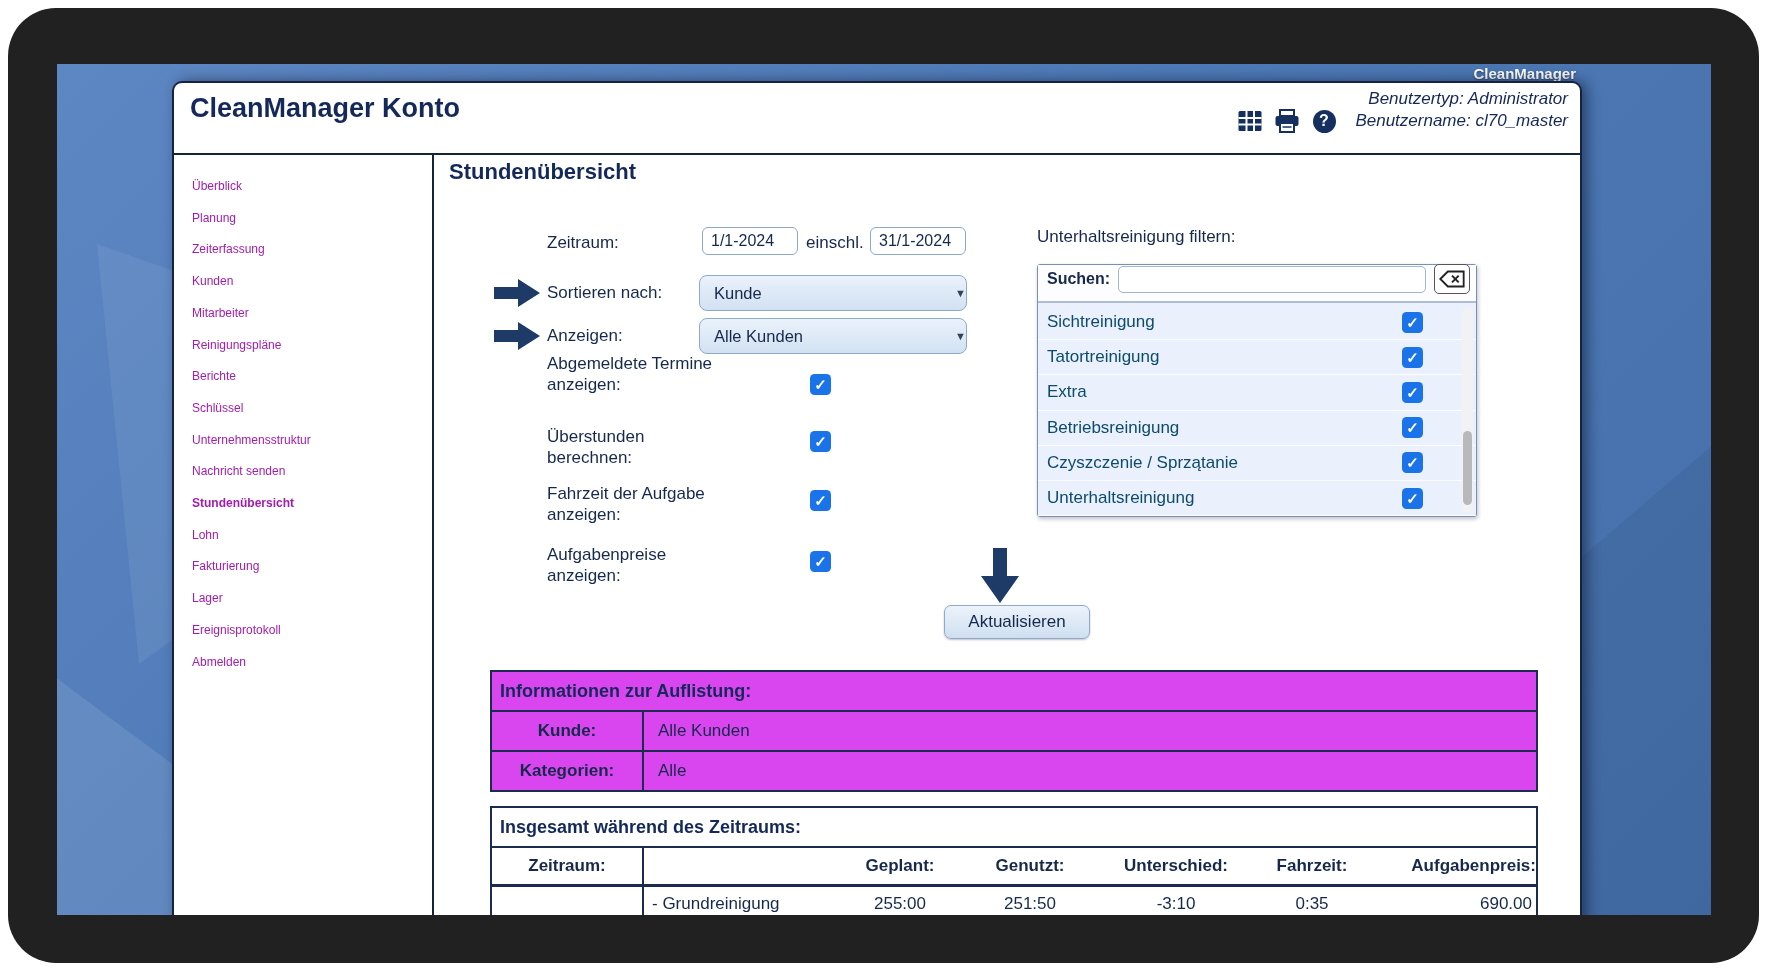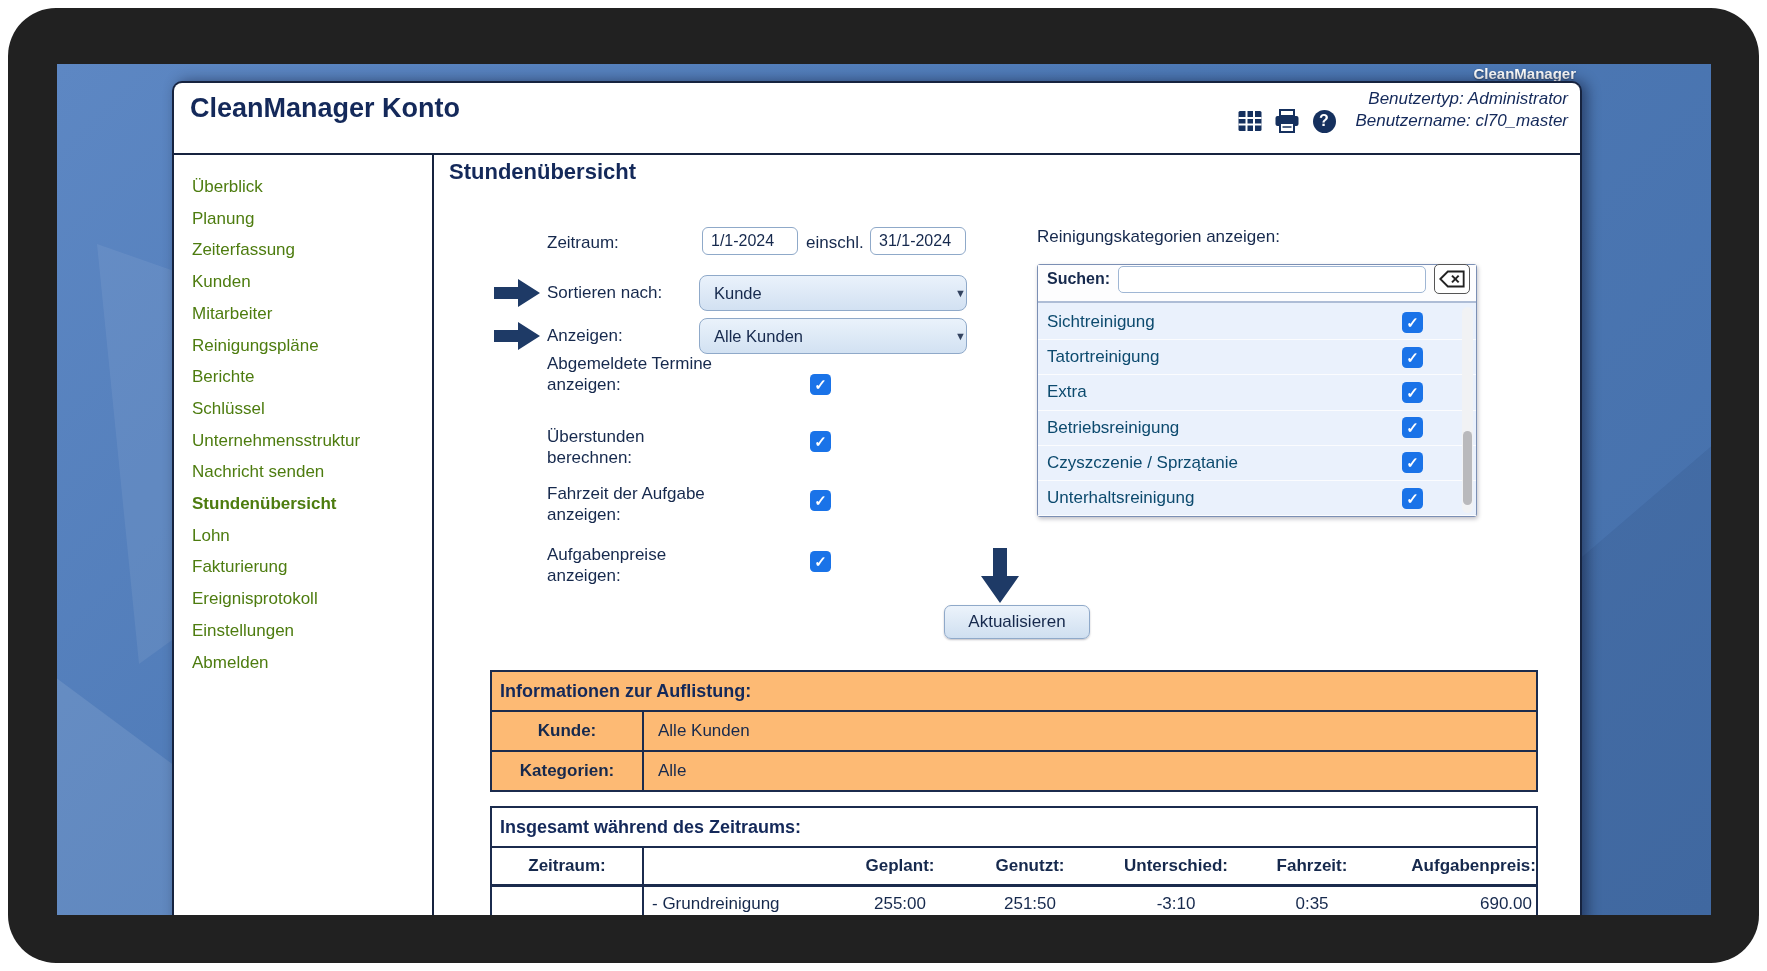--- a/index.html
+++ b/index.html
@@ -11,21 +11,21 @@
   .wp-shape3{position:absolute;right:-60px;bottom:-80px;width:700px;height:600px;background:rgba(10,20,60,0.08);clip-path:polygon(100% 0,100% 100%,0 100%);}
   .brand{position:absolute;top:1px;right:135px;font-size:15px;font-weight:bold;color:#ffffff;text-shadow:0 1px 2px rgba(0,0,0,.45);}
   .window{position:absolute;left:115px;top:17px;width:1406px;bottom:-12px;background:#ffffff;border:2px solid #16233f;border-bottom:none;border-radius:10px 10px 0 0;box-shadow:5px 0 14px rgba(0,0,20,.45);}
   .win-header{position:absolute;left:0;top:0;right:0;height:70px;border-bottom:2px solid #16233f;}
   .win-title{position:absolute;left:16px;top:10px;font-size:27px;font-weight:bold;color:#14295a;margin:0;}
   .header-icons{position:absolute;left:1063px;top:25px;display:flex;gap:11px;align-items:center;}
   .hicon{width:26px;height:26px;display:flex;align-items:center;justify-content:center;cursor:pointer;}
   .help-circle{width:23px;height:23px;border-radius:50%;background:#15305e;color:#fff;font-weight:bold;font-size:16px;display:flex;align-items:center;justify-content:center;}
   .user-info{position:absolute;right:12px;top:5px;text-align:right;font-style:italic;font-size:17px;line-height:22px;color:#14295a;}
   .sidebar{position:absolute;left:0;top:72px;width:258px;bottom:0;padding:16px 0 0 18px;box-sizing:border-box;}
-  .side-item{display:block;font-size:17px;line-height:31.7px;color:#4d7c0f;text-decoration:none;cursor:pointer;white-space:nowrap;}
+  .side-item{display:block;font-size:12px;line-height:31.7px;color:#a21caf;text-decoration:none;cursor:pointer;white-space:nowrap;}
   .side-item.active{font-weight:bold;}
   .vrule{position:absolute;left:258px;top:72px;width:2px;bottom:0;background:#16233f;}
   .main{position:absolute;left:260px;top:72px;right:0;bottom:0;}
   .page-title{position:absolute;left:15px;top:4px;font-size:22px;font-weight:bold;color:#14295a;margin:0;}
   .flabel{position:absolute;font-size:17px;color:#16294d;}
   .tinput{position:absolute;height:28px;width:96px;border:1px solid #8fa9c9;border-radius:6px;font-family:"Liberation Sans",sans-serif;font-size:16px;color:#16294d;padding:0 8px;box-sizing:border-box;background:#fff;}
   .dropdown{position:absolute;width:268px;height:36px;background:linear-gradient(#eaf2fb,#d2e1f2);border:1px solid #8fa9c9;border-radius:8px;box-sizing:border-box;display:flex;align-items:center;justify-content:space-between;padding:0 0 0 14px;font-size:16.5px;color:#16294d;cursor:pointer;}
   .caret{font-size:11px;color:#33435f;}
   .arrow-icon{position:absolute;width:46px;height:32px;}
   .cb{width:21px;height:21px;background:#1a73e8;border-radius:4.5px;color:#fff;font-size:15px;font-weight:bold;display:flex;align-items:center;justify-content:center;cursor:pointer;line-height:1;}
@@ -37,21 +37,21 @@
   .filter-search .slabel{font-size:16px;font-weight:bold;color:#16294d;margin-right:8px;}
   .search-input{flex:1;height:27px;border:1px solid #9fb6d4;border-radius:5px;font-family:"Liberation Sans",sans-serif;font-size:15px;padding:0 8px;box-sizing:border-box;margin-right:8px;}
   .clear-btn{width:34px;height:28px;border:1.5px solid #555;border-radius:5px;background:#fff;display:flex;align-items:center;justify-content:center;cursor:pointer;flex:0 0 auto;}
   .filter-list{position:absolute;left:0;top:40px;right:0;bottom:0;}
   .filter-row{height:35.2px;display:flex;align-items:center;justify-content:space-between;padding:0 53px 0 9px;border-bottom:1.5px solid #fbfcfe;box-sizing:border-box;}
   .filter-row .cat-label{font-size:17px;color:#0c4a6e;text-align:right;}
   .fscrollbar{position:absolute;right:3px;top:42px;bottom:3px;width:11px;background:#f1f2f4;border-radius:6px;}
   .fthumb{position:absolute;left:1px;right:1px;top:60%;height:36%;background:#b9b9bc;border-radius:6px;cursor:grab;}
   .down-arrow{position:absolute;left:545px;top:393px;width:42px;height:57px;}
   .update-btn{position:absolute;left:510px;top:450px;width:146px;height:34px;background:linear-gradient(#ecf3fb,#cfdff0);border:1px solid #8fa9c9;border-radius:7px;font-family:"Liberation Sans",sans-serif;font-size:17px;color:#16294d;cursor:pointer;box-shadow:0 1px 2px rgba(0,0,30,.25);}
-  .info-table{position:absolute;left:56px;top:515px;width:1044px;border:2px solid #1b2b4d;background:#fdba74;}
+  .info-table{position:absolute;left:56px;top:515px;width:1044px;border:2px solid #1b2b4d;background:#d946ef;}
   .t-title{height:38px;display:flex;align-items:center;padding-left:8px;font-size:18px;font-weight:bold;color:#14295a;border-bottom:2px solid #1b2b4d;}
   .info-row{display:flex;height:38px;border-bottom:2px solid #1b2b4d;}
   .info-row:last-child{border-bottom:none;}
   .info-row .ilabel{width:152px;border-right:2px solid #1b2b4d;display:flex;align-items:center;justify-content:center;font-weight:bold;font-size:17px;box-sizing:border-box;}
   .info-row .ivalue{flex:1;display:flex;align-items:center;padding-left:14px;font-size:17px;}
   .totals-table{position:absolute;left:56px;top:651px;width:1044px;border:2px solid #1b2b4d;background:#fff;}
   .tot-head,.tot-row{display:flex;}
   .tot-head{height:36px;border-bottom:3px solid #1b2b4d;}
   .tot-row{height:34px;}
   .tcell{display:flex;align-items:center;justify-content:center;font-size:17px;box-sizing:border-box;}
@@ -114,22 +114,22 @@
       <a class="side-item">Kunden</a>
       <a class="side-item">Mitarbeiter</a>
       <a class="side-item">Reinigungspläne</a>
       <a class="side-item">Berichte</a>
       <a class="side-item">Schlüssel</a>
       <a class="side-item">Unternehmensstruktur</a>
       <a class="side-item">Nachricht senden</a>
       <a class="side-item active">Stundenübersicht</a>
       <a class="side-item">Lohn</a>
       <a class="side-item">Fakturierung</a>
+      <a class="side-item">Lager</a>
       <a class="side-item">Ereignisprotokoll</a>
-      <a class="side-item">Einstellungen</a>
       <a class="side-item">Abmelden</a>
     </nav>
     <div class="vrule"></div>
 
     <div class="main">
       <h2 class="page-title">Stundenübersicht</h2>
 
       <span class="flabel" style="left:113px;top:78px;">Zeitraum:</span>
       <input class="tinput" style="left: 268px; top: 72px;" value="1/1-2024">
       <span class="flabel" style="left:372px;top:78px;">einschl.</span>
@@ -158,21 +158,21 @@
 
       <span class="cb-label" style="top:272px;">Überstunden berechnen:</span>
       <span class="cb cb-abs" style="left:376px;top:276px;">✓</span>
 
       <span class="cb-label" style="top:329px;">Fahrzeit der Aufgabe anzeigen:</span>
       <span class="cb cb-abs" style="left:376px;top:335px;">✓</span>
 
       <span class="cb-label" style="top:390px;">Aufgabenpreise anzeigen:</span>
       <span class="cb cb-abs" style="left:376px;top:396px;">✓</span>
 
-      <span class="filter-title">Reinigungskategorien anzeigen:</span>
+      <span class="filter-title">Unterhaltsreinigung filtern:</span>
       <div class="filter-panel">
         <div class="filter-search">
           <span class="slabel">Suchen:</span>
           <input class="search-input" value="" style="">
           <span class="clear-btn">
             <svg width="28" height="20" viewBox="0 0 32 24">
               <polygon points="2,12 11,3 30,3 30,21 11,21" fill="#fff" stroke="#222" stroke-width="2.2"></polygon>
               <line x1="16" y1="8" x2="24" y2="16" stroke="#222" stroke-width="2.4"></line>
               <line x1="24" y1="8" x2="16" y2="16" stroke="#222" stroke-width="2.4"></line>
             </svg>

